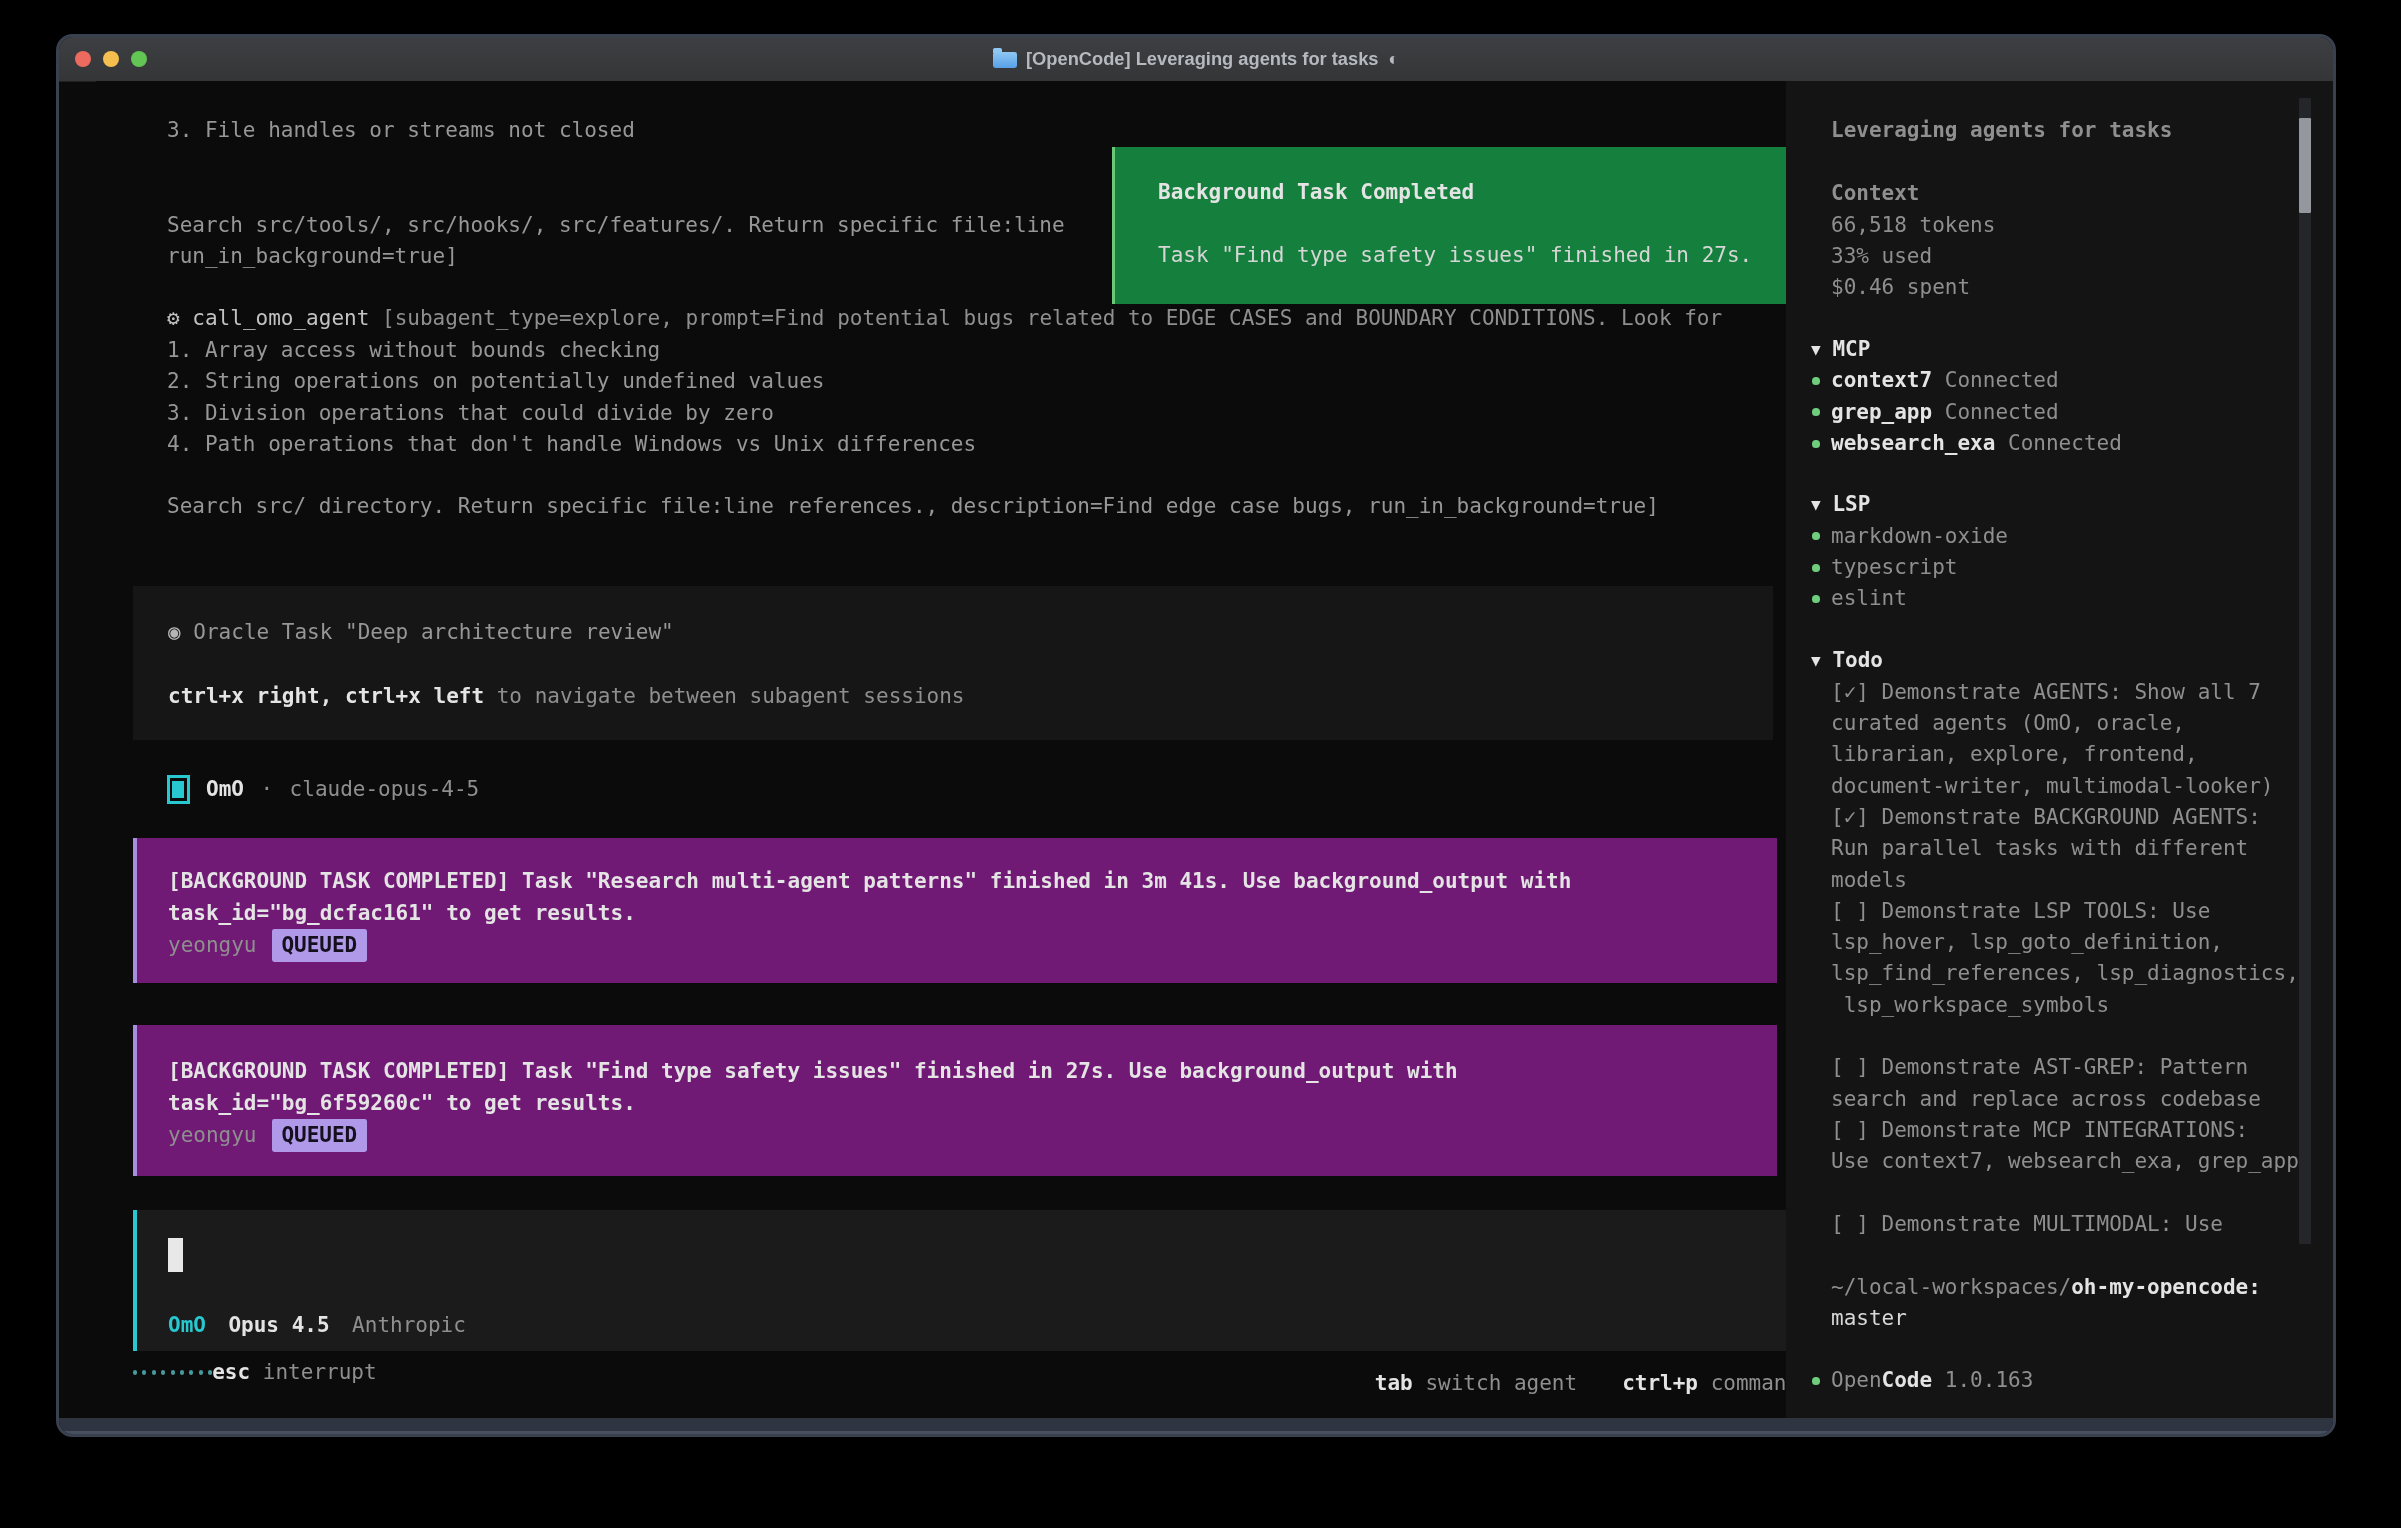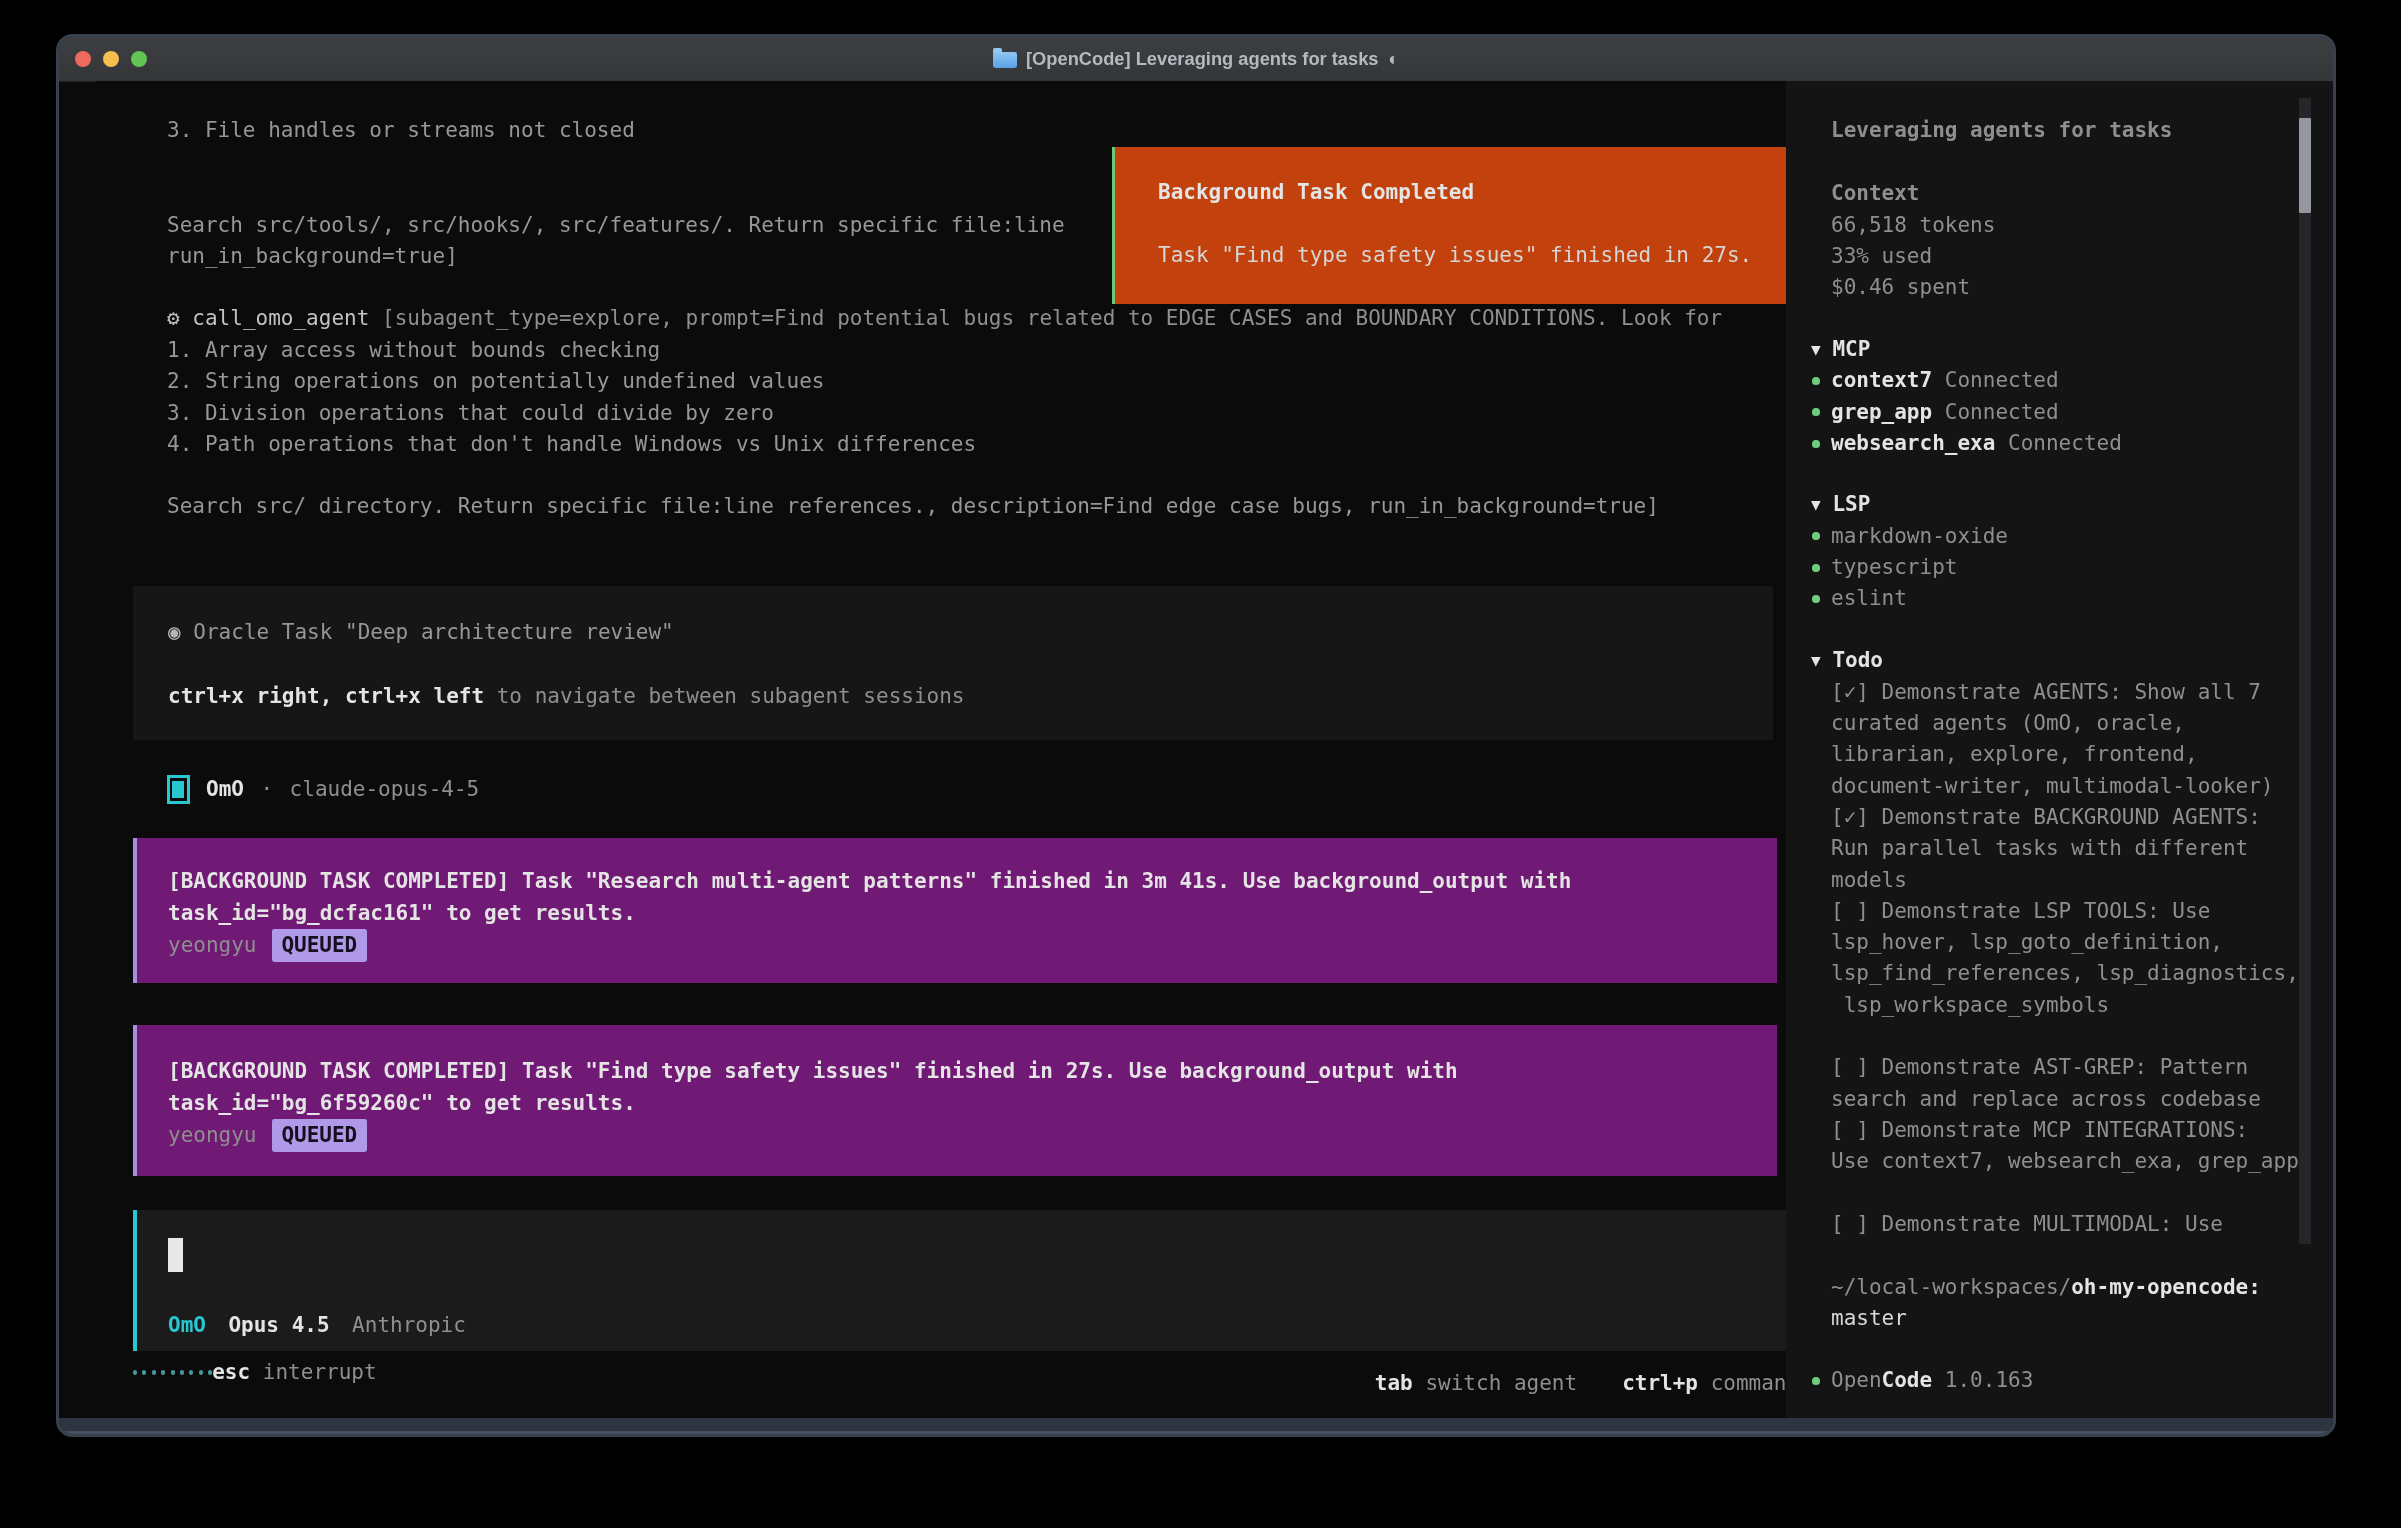--- a/index.html
+++ b/index.html
@@ -27,21 +27,21 @@
   .bottombar{position:absolute;left:0;right:0;bottom:0;height:16px;background:#2e3541;
              box-shadow:inset 0 -3px 0 #47505f;}
   
   .ln{position:absolute;height:31px;display:flex;align-items:center;white-space:pre;
       font-size:21px;line-height:31px;color:#979797;}
   .b{font-weight:bold;color:#e4e4e4;}
   .dim{color:#8f8f8f;}
   .green{color:#7bd88a;}
   .teal{color:#27c8d0;}
   
-  .notif{position:absolute;left:1016px;top:66px;width:682px;height:157px;background:#c2410c;
+  .notif{position:absolute;left:1016px;top:66px;width:682px;height:157px;background:#15803d;
          border-left:3.5px solid #6cc878;border-right:3.5px solid #6cc878;}
   .oracle{position:absolute;left:37px;top:505px;width:1640px;height:154px;background:#161617;}
   .task{position:absolute;left:37px;width:1640px;background:#701a75;border-left:4.1px solid #a78fe0;}
   .badge{display:inline-block;background:#b199ea;color:#15101e;font-weight:bold;
          padding:1.2px 9.5px;border-radius:2.4px;}
   .inputbox{position:absolute;left:37px;top:1129px;width:1679px;height:141px;background:#1b1b1c;
             border-left:4.1px solid #27c8d0;}
   .cursor{position:absolute;left:31px;top:28px;width:15.4px;height:34px;background:#e8e8e8;}
   
   .sb{position:absolute;border-radius:1.2px;}

